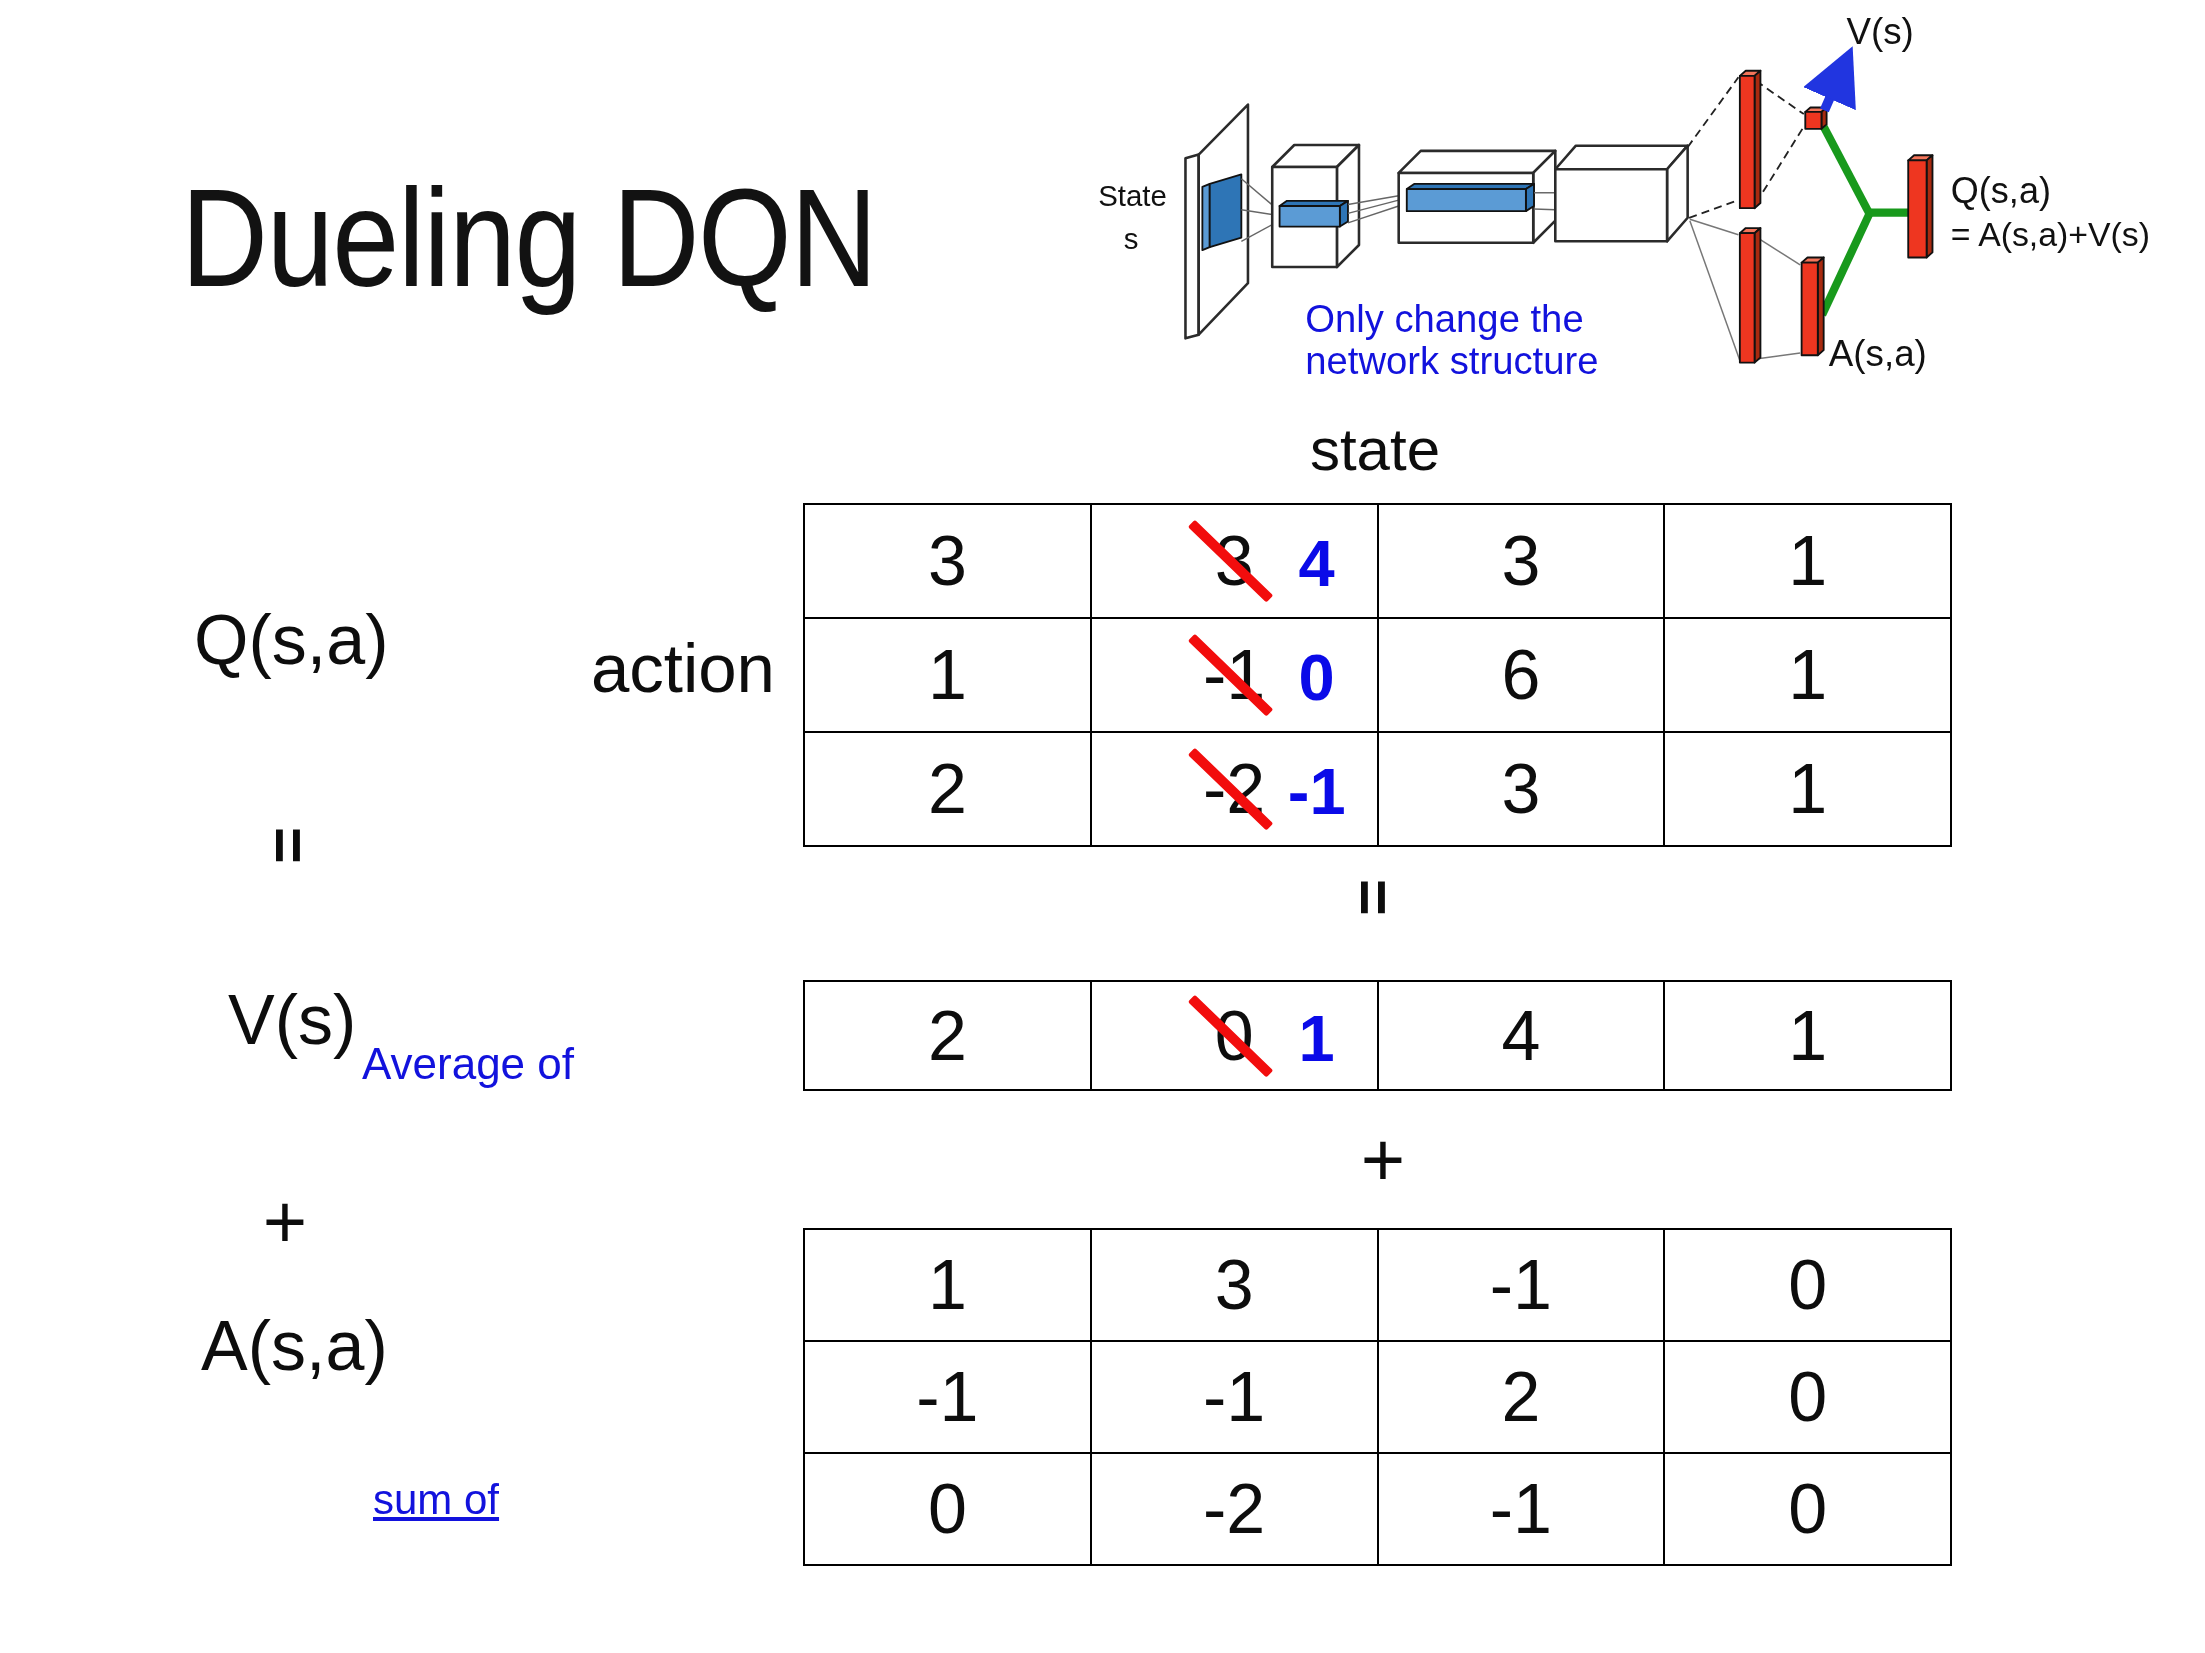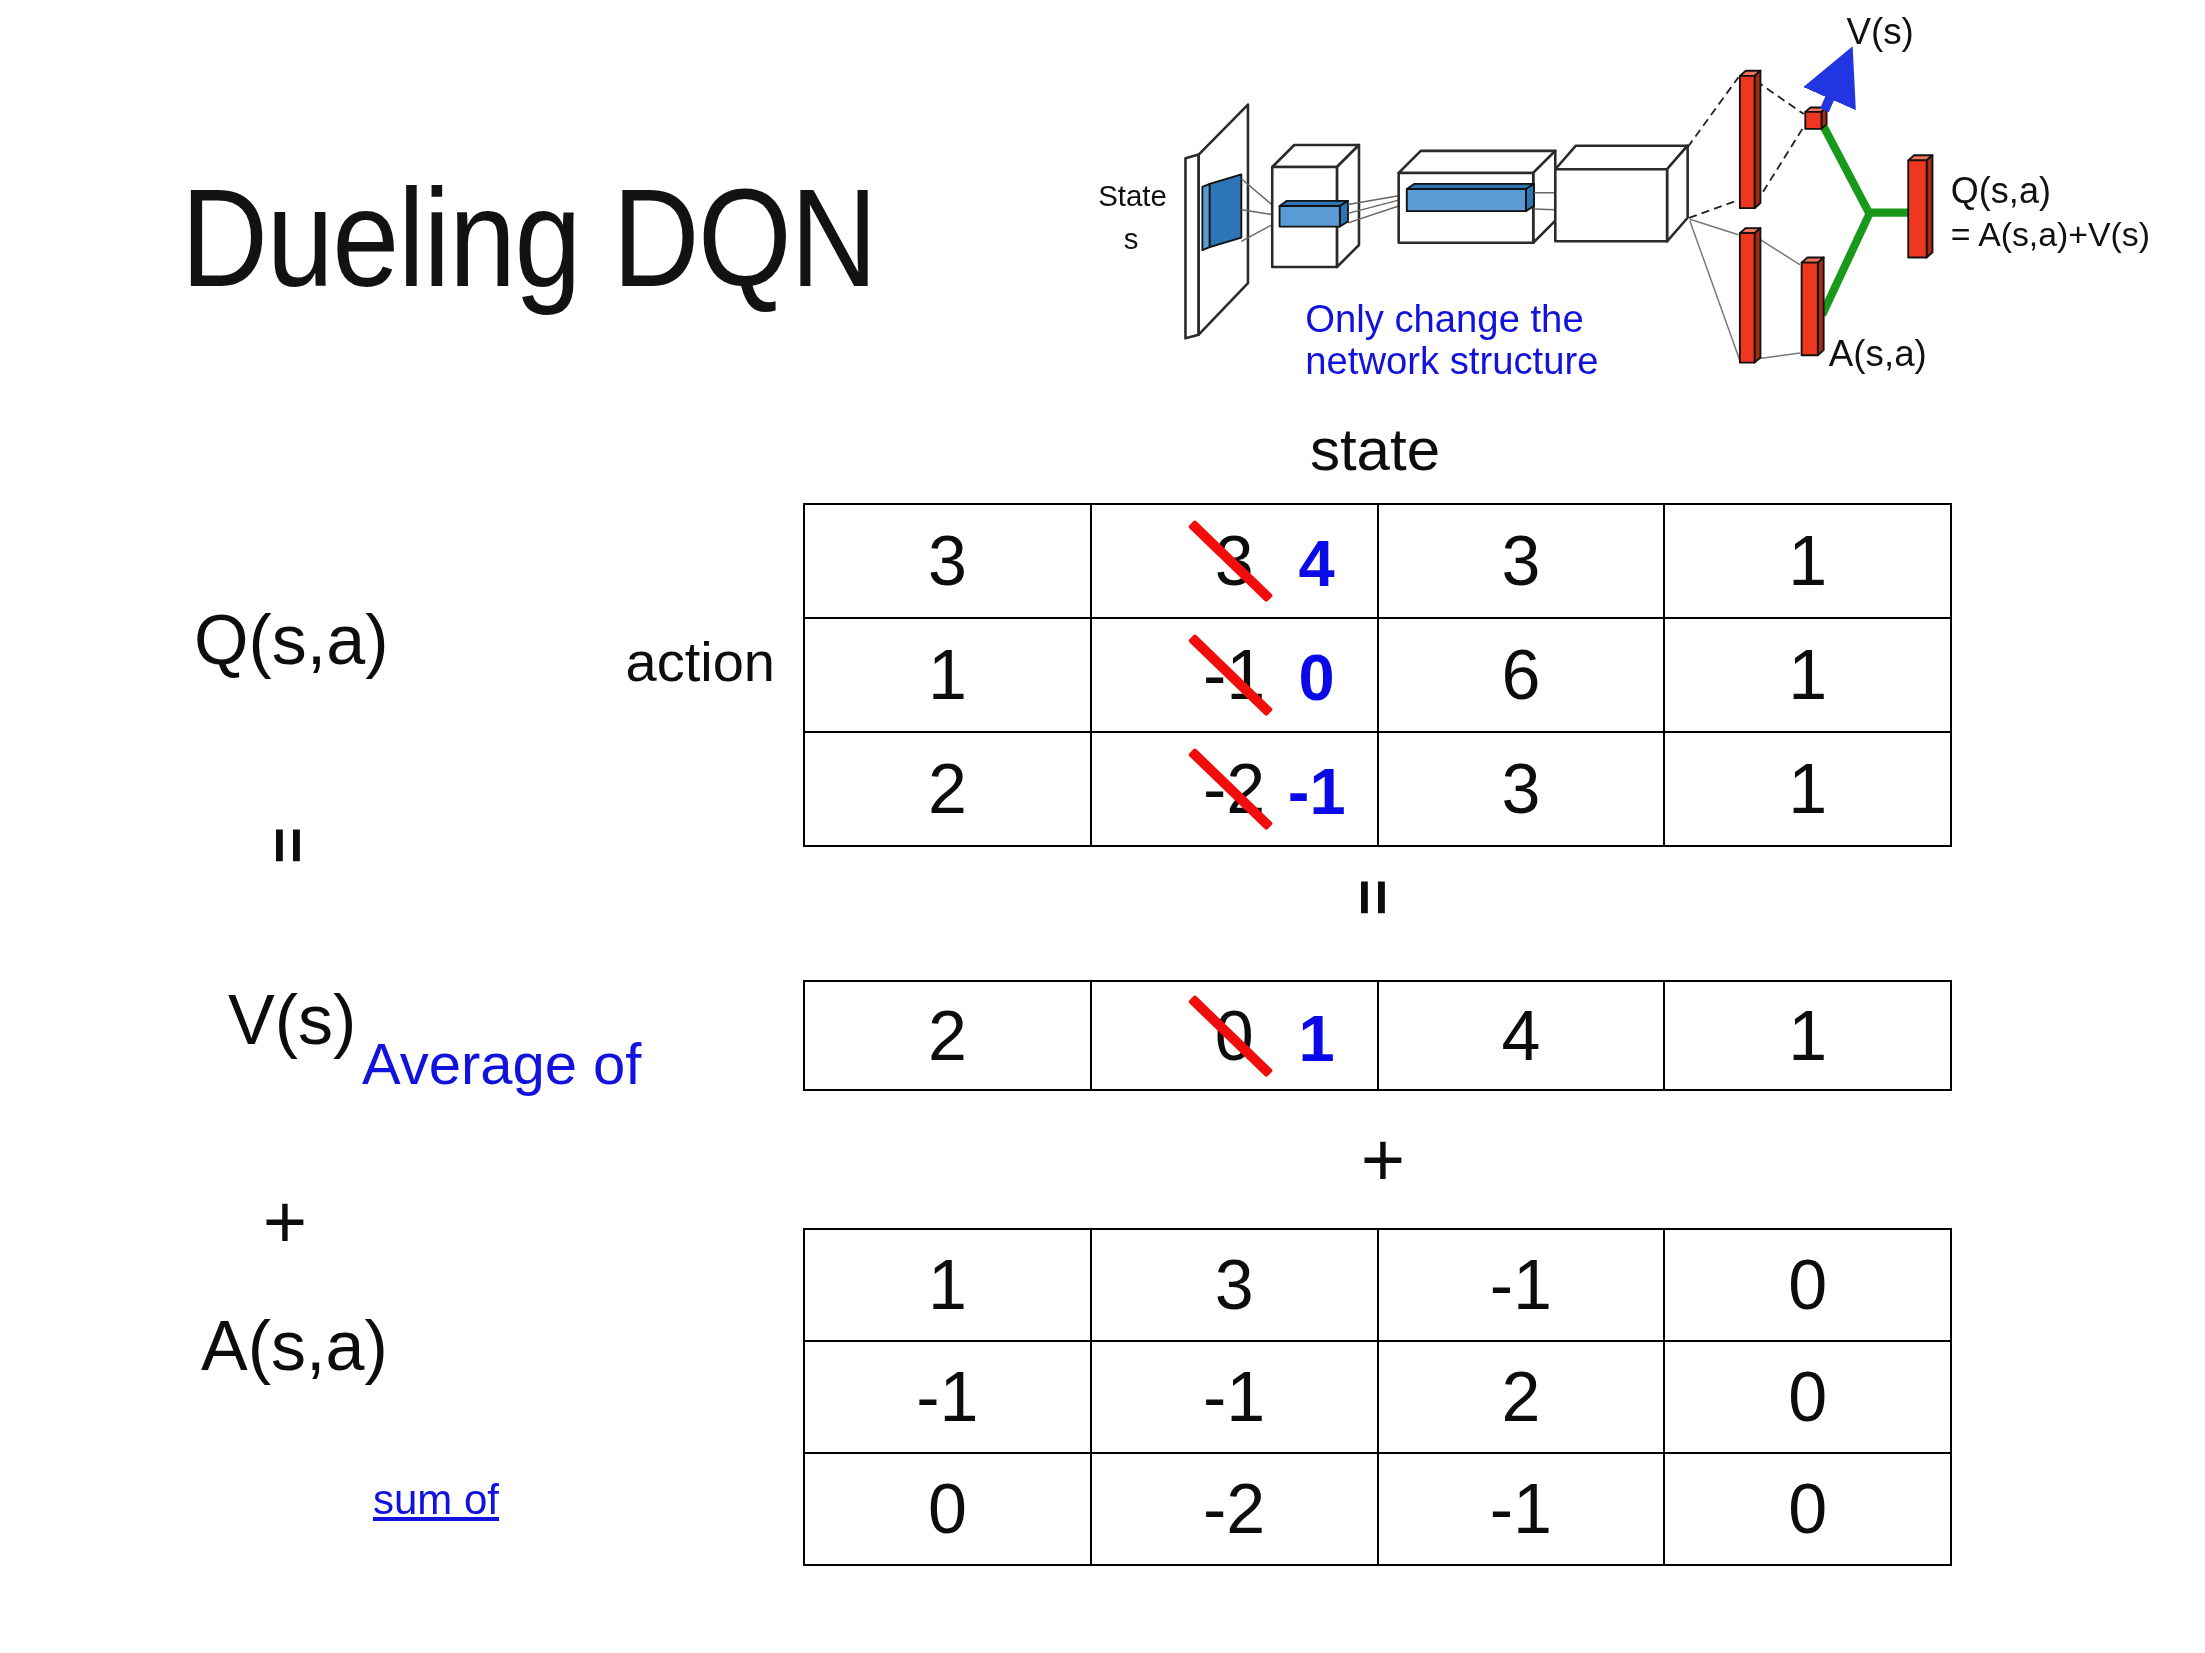--- a/index.html
+++ b/index.html
@@ -20,21 +20,21 @@
   body{width:2205px;height:1654px;position:relative;overflow:hidden;
        font-family:"Liberation Sans", sans-serif;color:var(--ink);}
   .abs{position:absolute;}
   .title{left:181px;top:168px;font-size:140px;line-height:1;letter-spacing:-1.5px;
          transform:scaleX(0.86);transform-origin:left top;color:#121212;white-space:nowrap;}
   .lbl{line-height:1;white-space:nowrap;}
   .f95{font-size:70px;}
   .f82{font-size:60px;}
   .blue{color:var(--blue-text);}
   .note{line-height:1;}
-  .avg-note{left:362px;top:1017px;font-size:58px;line-height:94px;}
+  .avg-note{left:362px;top:1017px;font-size:44px;line-height:94px;}
   .sum-note{left:373px;top:1458px;font-size:42px;line-height:83px;text-decoration:underline;}
   .sym{width:88px;height:88px;display:flex;align-items:center;justify-content:center;}
   .roteq{transform:rotate(90deg);font-size:63px;font-weight:700;line-height:1;}
   .plus{font-size:76px;line-height:1;}
   
   .ttable{left:803px;width:1149px;border:2.2px solid #000;background:#fff;box-sizing:border-box;}
   .trow{display:flex;}
   .trow + .trow{border-top:2.9px solid #000;}
   .q .trow{height:112px;}
   .v .trow{height:107px;}
@@ -168,21 +168,21 @@
   <text x="335" y="452" font-size="52" fill="#1212dd">Only change the</text>
   <text x="335" y="508" font-size="52" fill="#1212dd">network structure</text>
   <text x="1071" y="59" font-size="50" fill="#111">V(s)</text>
   <text x="1213" y="276" font-size="49" fill="#111">Q(s,a)</text>
   <text x="1213" y="334" font-size="46" fill="#111">= A(s,a)+V(s)</text>
   <text x="1047" y="497" font-size="50" fill="#111">A(s,a)</text>
 </svg>
 
 <div class="abs lbl f95" style="left:194px;top:605px;">Q(s,a)</div>
 <div class="abs lbl f82" style="left:1228px;top:420px;width:294px;text-align:center;">state</div>
-<div class="abs lbl" style="left:481px;top:634px;width:294px;text-align:right;font-size:56px;">action</div>
+<div class="abs lbl" style="left:481px;top:634px;width:294px;text-align:right;font-size:69px;">action</div>
 
 <div class="abs sym" style="left:244px;top:801px;">
   <span class="roteq">=</span>
 </div>
 <div class="abs sym" style="left:1329px;top:853px;">
   <span class="roteq">=</span>
 </div>
 
 <div class="abs lbl f95" style="left:228px;top:985px;">V(s)</div>
 <div class="abs note blue avg-note">

